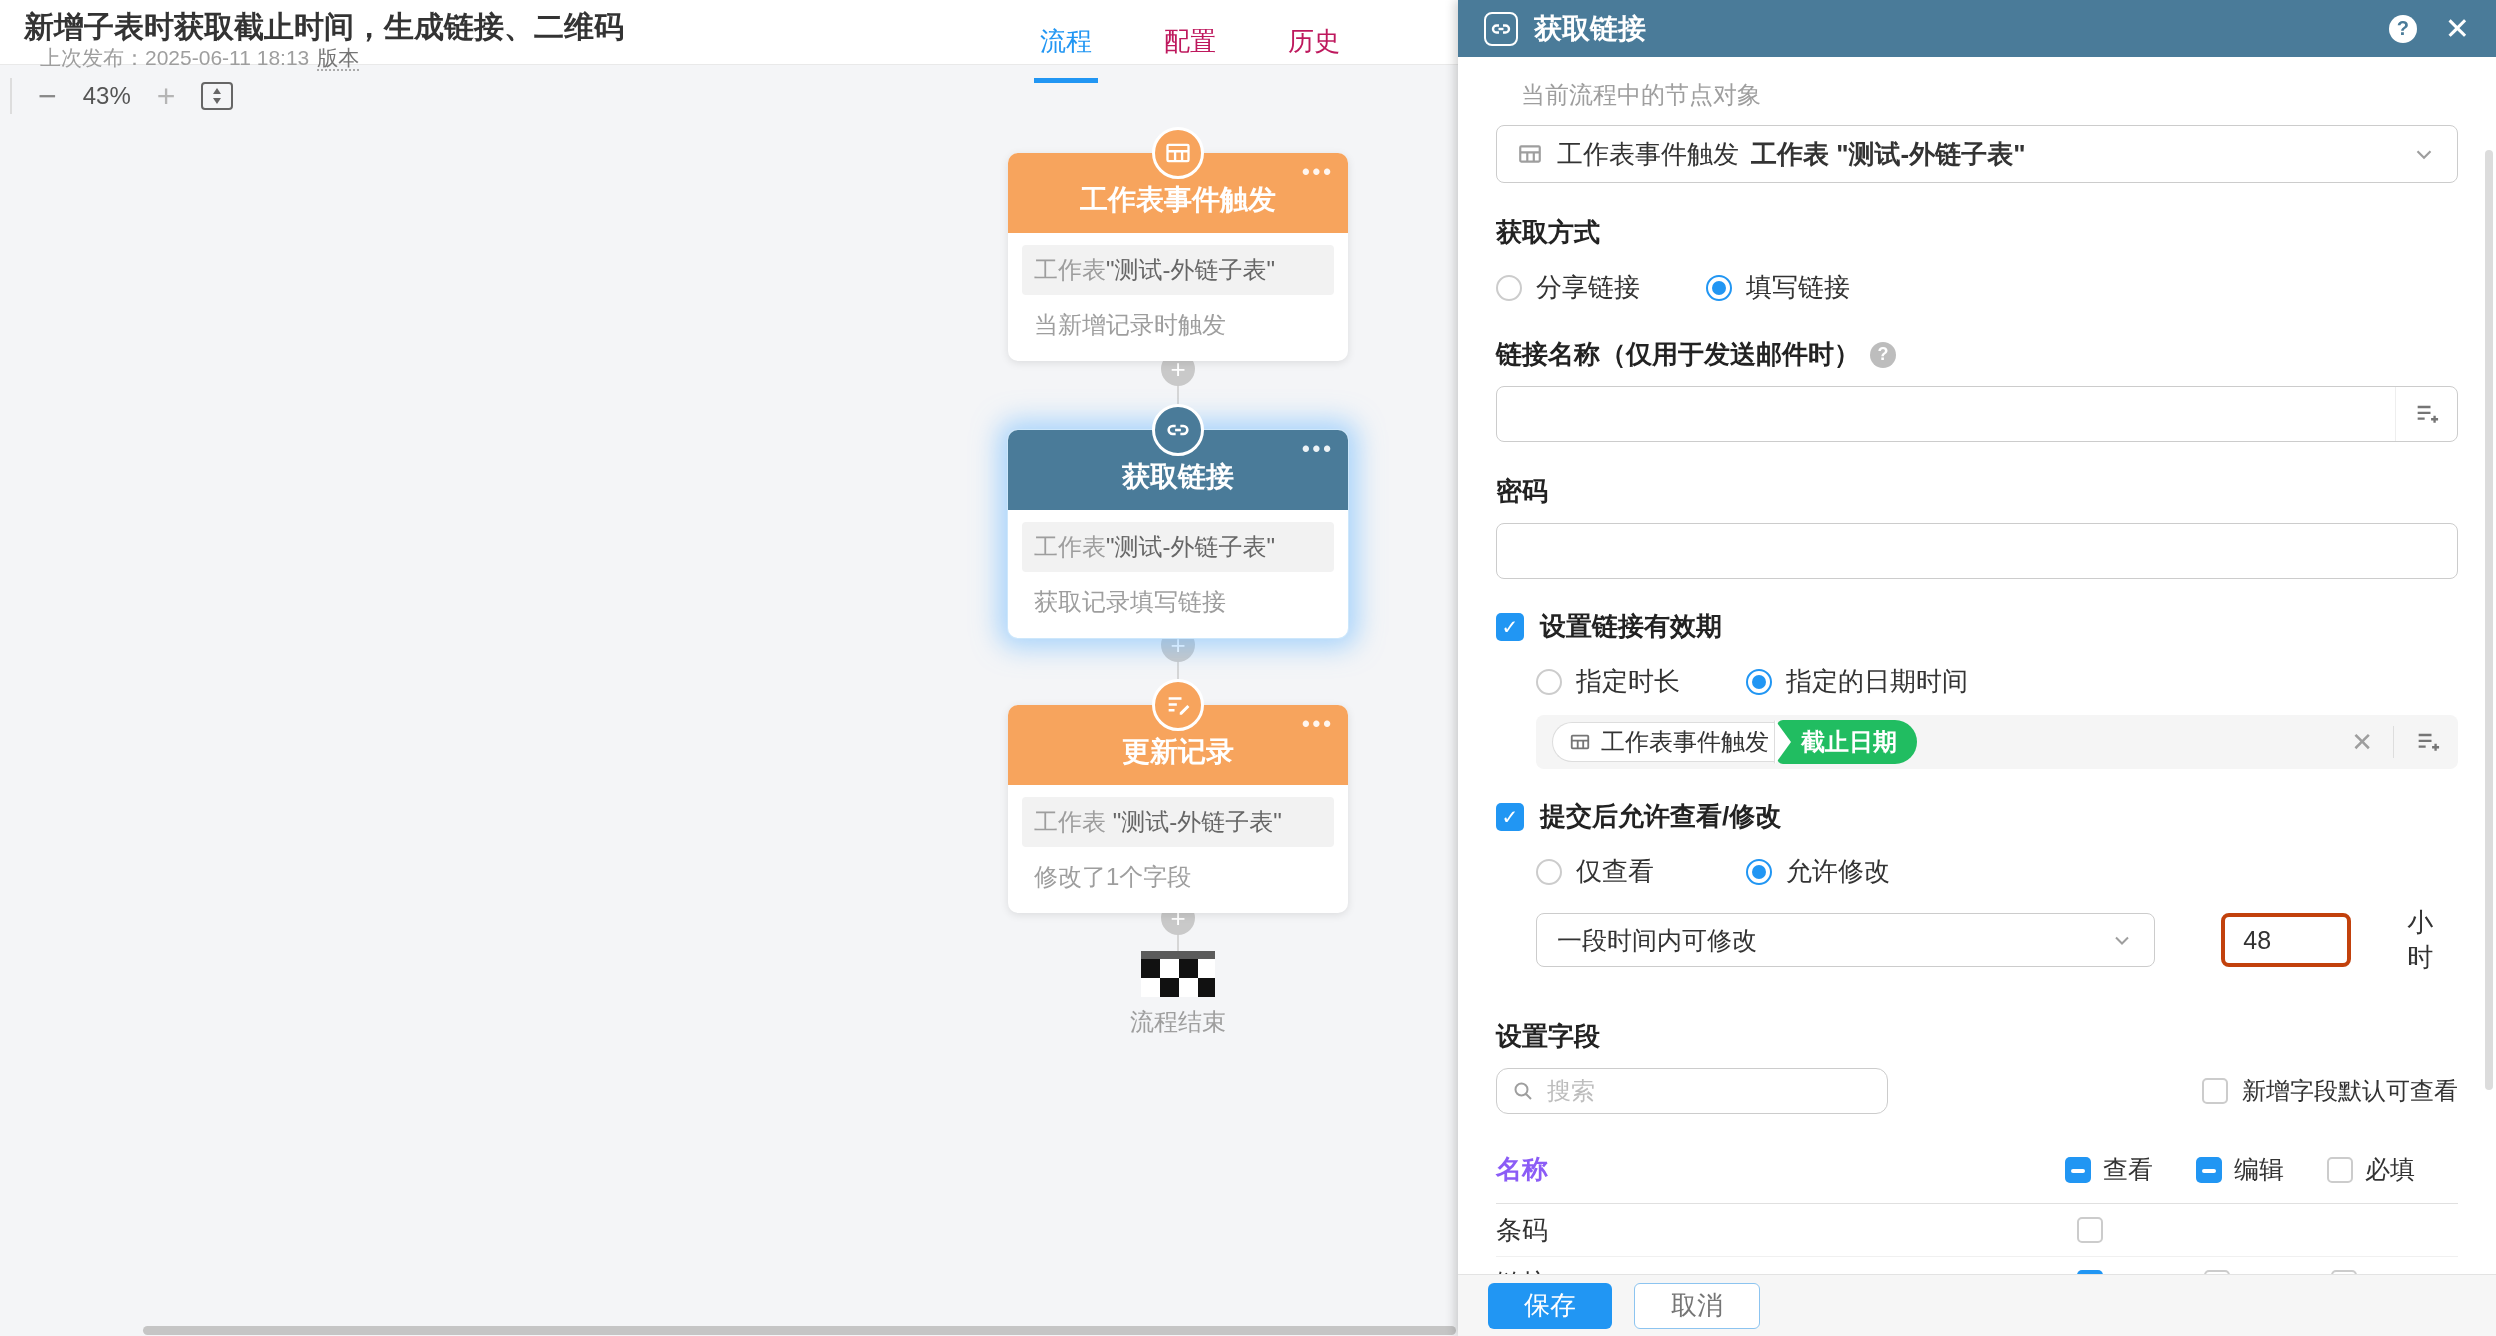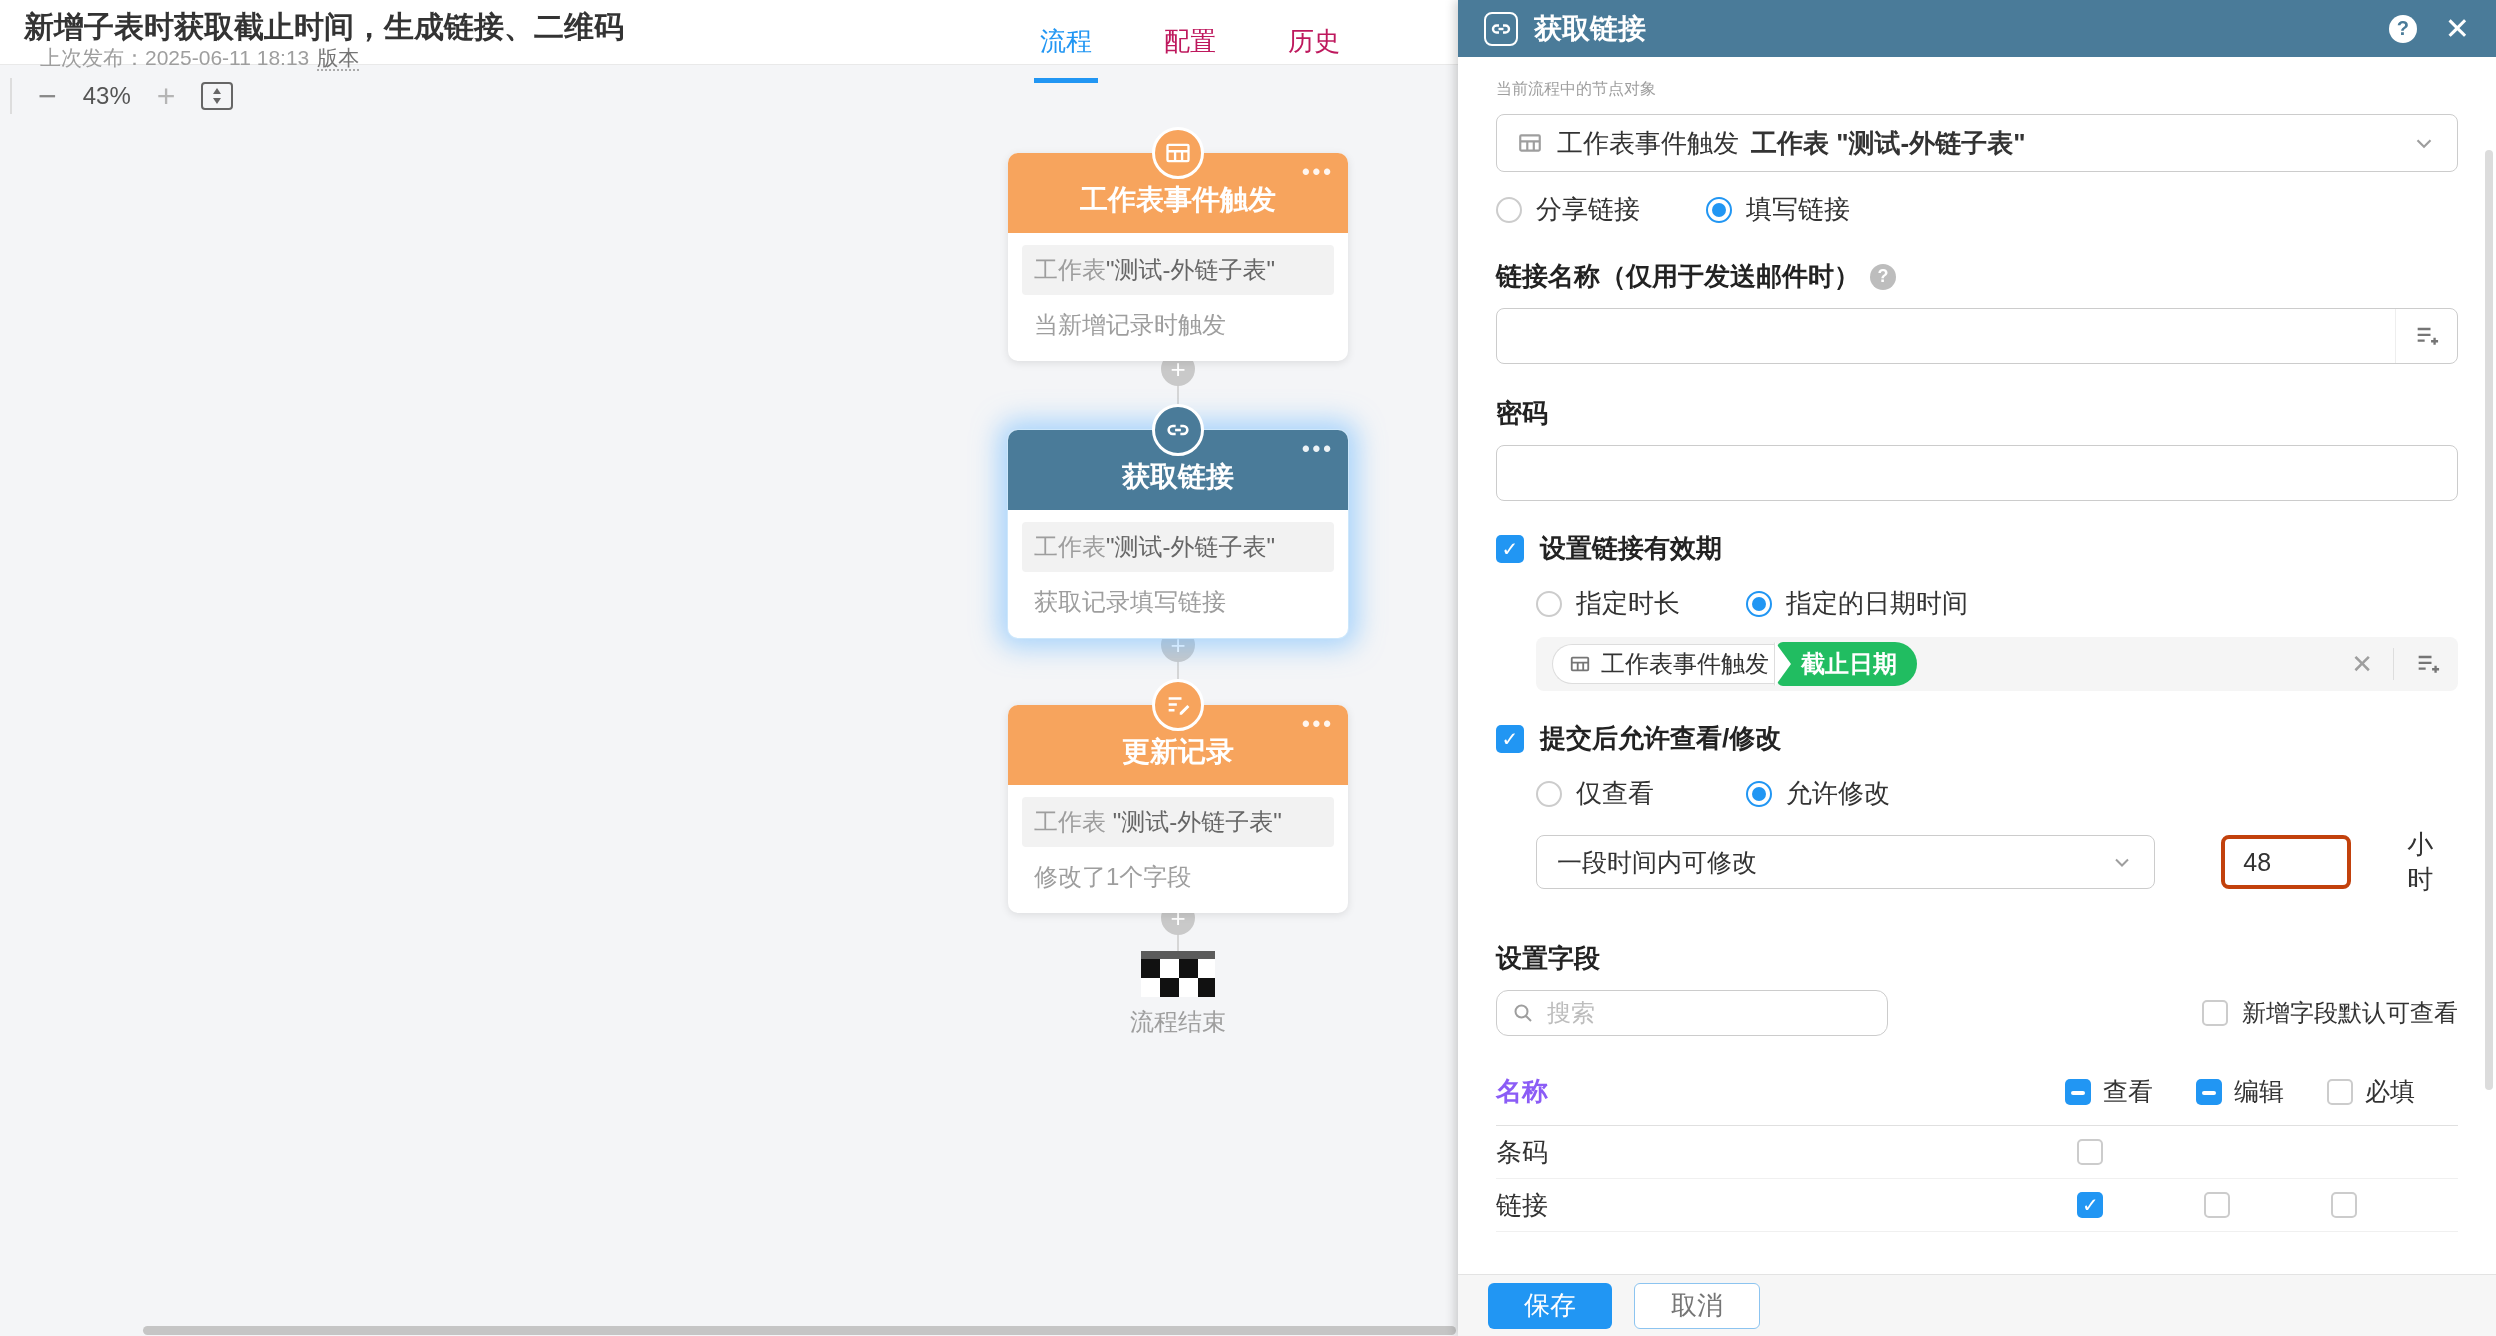--- a/index.html
+++ b/index.html
@@ -53,21 +53,21 @@
   .panel { position:absolute; right:0; top:0; width:1038px; height:1336px; background:#fff; box-shadow:-3px 0 10px rgba(0,0,0,.18); z-index:10; }
   .panel-header { height:57px; background:#4A7B99; display:flex; align-items:center; padding:0 26px; color:#fff; }
   .ph-icon { width:34px; height:34px; border:2px solid #fff; border-radius:8px; display:flex; align-items:center; justify-content:center; }
   .ph-title { font-size:28px; font-weight:bold; margin-left:16px; }
   .ph-right { margin-left:auto; display:flex; align-items:center; gap:28px; }
   .ph-help { width:28px; height:28px; border-radius:50%; background:#fff; color:#4A7B99; font-size:20px; font-weight:bold; display:flex; align-items:center; justify-content:center; cursor:pointer; }
   .ph-close { font-size:30px; color:#fff; cursor:pointer; line-height:1; }
 
   .panel-body { position:absolute; top:57px; bottom:62px; left:0; right:0; padding:22px 38px 0; overflow:hidden; }
 
-  .lbl-grey { font-size:16px; color:#9e9e9e; }
+  .lbl-grey { font-size:24px; color:#9e9e9e;margin-left:25px; }
   .lbl-bold { font-size:26px; font-weight:bold; color:#222; display:flex; align-items:center; gap:10px; }
   .help-dot { width:26px; height:26px; border-radius:50%; background:#bdbdbd; color:#fff; font-size:18px; font-weight:bold; display:inline-flex; align-items:center; justify-content:center; cursor:pointer; }
 
   .select-box { height:58px; border:1px solid #ccc; border-radius:8px; background:#fff; display:flex; align-items:center; padding:0 20px; margin-top:14px; font-size:26px; color:#333; cursor:pointer; }
   .select-box .sheet-bold { font-weight:bold; margin-left:12px; }
   .chev { margin-left:auto; color:#9e9e9e; }
 
   .sec-gap { margin-top:32px; }
   .radio-row { display:flex; margin-top:20px; }
   .radio-row.indent { margin-left:40px; }
@@ -248,20 +248,21 @@
       </span>
       <span style="margin-left:14px;">工作表事件触发</span>
       <span class="sheet-bold">工作表 "测试-外链子表"</span>
       <span class="chev">
         <svg width="26" height="26" viewBox="0 0 24 24" fill="none" stroke="#9e9e9e" stroke-width="2">
             <path d="M6 9.5l6 6 6-6"></path>
           </svg>
       </span>
     </div>
 
+    <div class="lbl-bold sec-gap">获取方式</div>
     <div class="radio-row">
         <div class="radio-item">
           <span class="radio"></span>
           <span class="radio-label">分享链接</span>
         </div>
         <div class="radio-item">
           <span class="radio sel"></span>
           <span class="radio-label">填写链接</span>
         </div>
       </div>

